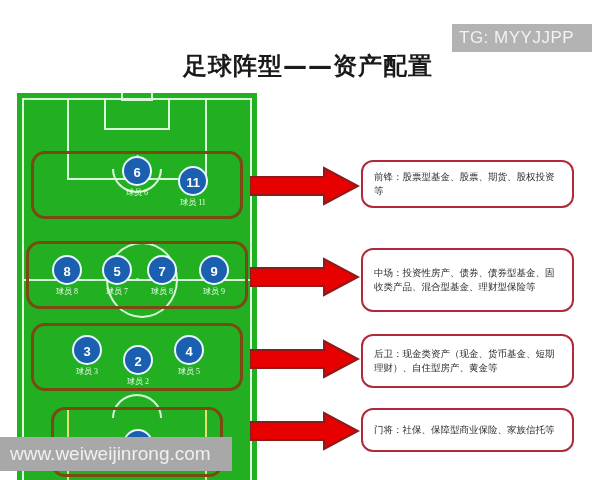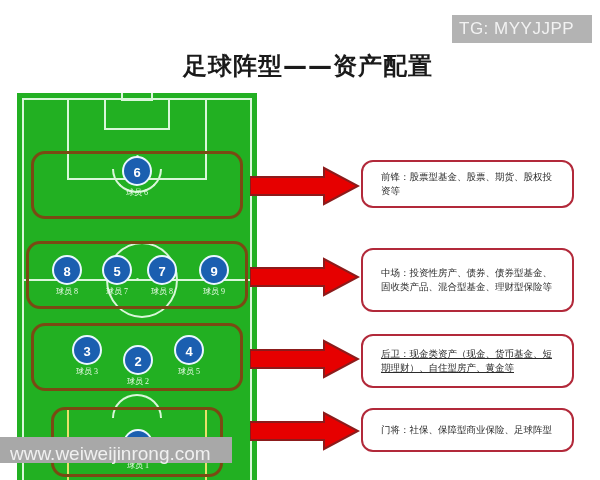--- a/index.html
+++ b/index.html
@@ -11,21 +11,21 @@
     width: 600px;
     height: 480px;
     position: relative;
     overflow: hidden;
     font-family: "DejaVu Sans", "Liberation Sans", sans-serif;
   }
 
   
   #tg-tag {
     position: absolute;
-    top: 15px;
+    top: 24px;
     left: 452px;
     width: 140px;
     height: 28px;
     background: #b3b3b3;
     color: #f2f2f2;
     font-size: 17px;
     line-height: 28px;
     text-align: left;
     padding-left: 7px;
     box-sizing: border-box;
@@ -225,38 +225,38 @@
 
   
   .info-box {
     position: absolute;
     border: 2px solid #b2293a;
     border-radius: 12px;
     box-sizing: border-box;
     background: #ffffff;
     display: flex;
     align-items: center;
-    padding: 6px 18px;
+    padding: 6px 11px;
     font-size: 9.5px;
     line-height: 1.5;
     color: #2b2b2b;
     font-family: "DejaVu Sans", sans-serif;
   }
   #info-box-forward { left: 361px; top: 160px; width: 213px; height: 48px; }
   #info-box-mid     { left: 361px; top: 248px; width: 213px; height: 64px; }
-  #info-box-defence { left: 361px; top: 334px; width: 213px; height: 54px; text-decoration: underline; }
+  #info-box-defence { left: 361px; top: 334px; width: 213px; height: 54px; }
   #info-box-keeper  { left: 361px; top: 408px; width: 213px; height: 44px; }
 
   
   #watermark {
     position: absolute;
     left: 0;
     top: 437px;
     width: 232px;
-    height: 26px;
+    height: 34px;
     background: #a8a8a8;
     color: #f0f0f0;
     font-size: 19px;
     line-height: 34px;
     padding-left: 10px;
     box-sizing: border-box;
     font-family: "Liberation Sans", sans-serif;
   }
 </style>
 </head>
@@ -282,20 +282,24 @@
 
   <div class="line-box" id="line-box-forward"></div>
   <div class="line-box" id="line-box-mid"></div>
   <div class="line-box" id="line-box-defence"></div>
   <div class="line-box" id="line-box-keeper"></div>
 
   <div class="player" style="left:103px; top:63px;">
     <div class="player-badge">6</div>
     <div class="player-label">球员 6</div>
   </div>
+  <div class="player" style="left:159px; top:73px;">
+    <div class="player-badge">11</div>
+    <div class="player-label">球员 11</div>
+  </div>
 
   <div class="player" style="left:33px; top:162px;">
     <div class="player-badge">8</div>
     <div class="player-label">球员 8</div>
   </div>
   <div class="player" style="left:83px; top:162px;">
     <div class="player-badge">5</div>
     <div class="player-label">球员 7</div>
   </div>
   <div class="player" style="left:128px; top:162px;">
@@ -350,16 +354,16 @@
 <div class="info-box" id="info-box-forward">
   <span>前锋：股票型基金、股票、期货、股权投资等</span>
 </div>
 <div class="info-box" id="info-box-mid">
   <span>中场：投资性房产、债券、债券型基金、固收类产品、混合型基金、理财型保险等</span>
 </div>
 <div class="info-box" id="info-box-defence">
   <span>后卫：现金类资产（现金、货币基金、短期理财）、自住型房产、黄金等</span>
 </div>
 <div class="info-box" id="info-box-keeper">
-  <span>门将：社保、保障型商业保险、足球阵型</span>
+  <span>门将：社保、保障型商业保险、家族信托等</span>
 </div>
 
 <div id="watermark">www.weiweijinrong.com</div>
 
 </body></html>

